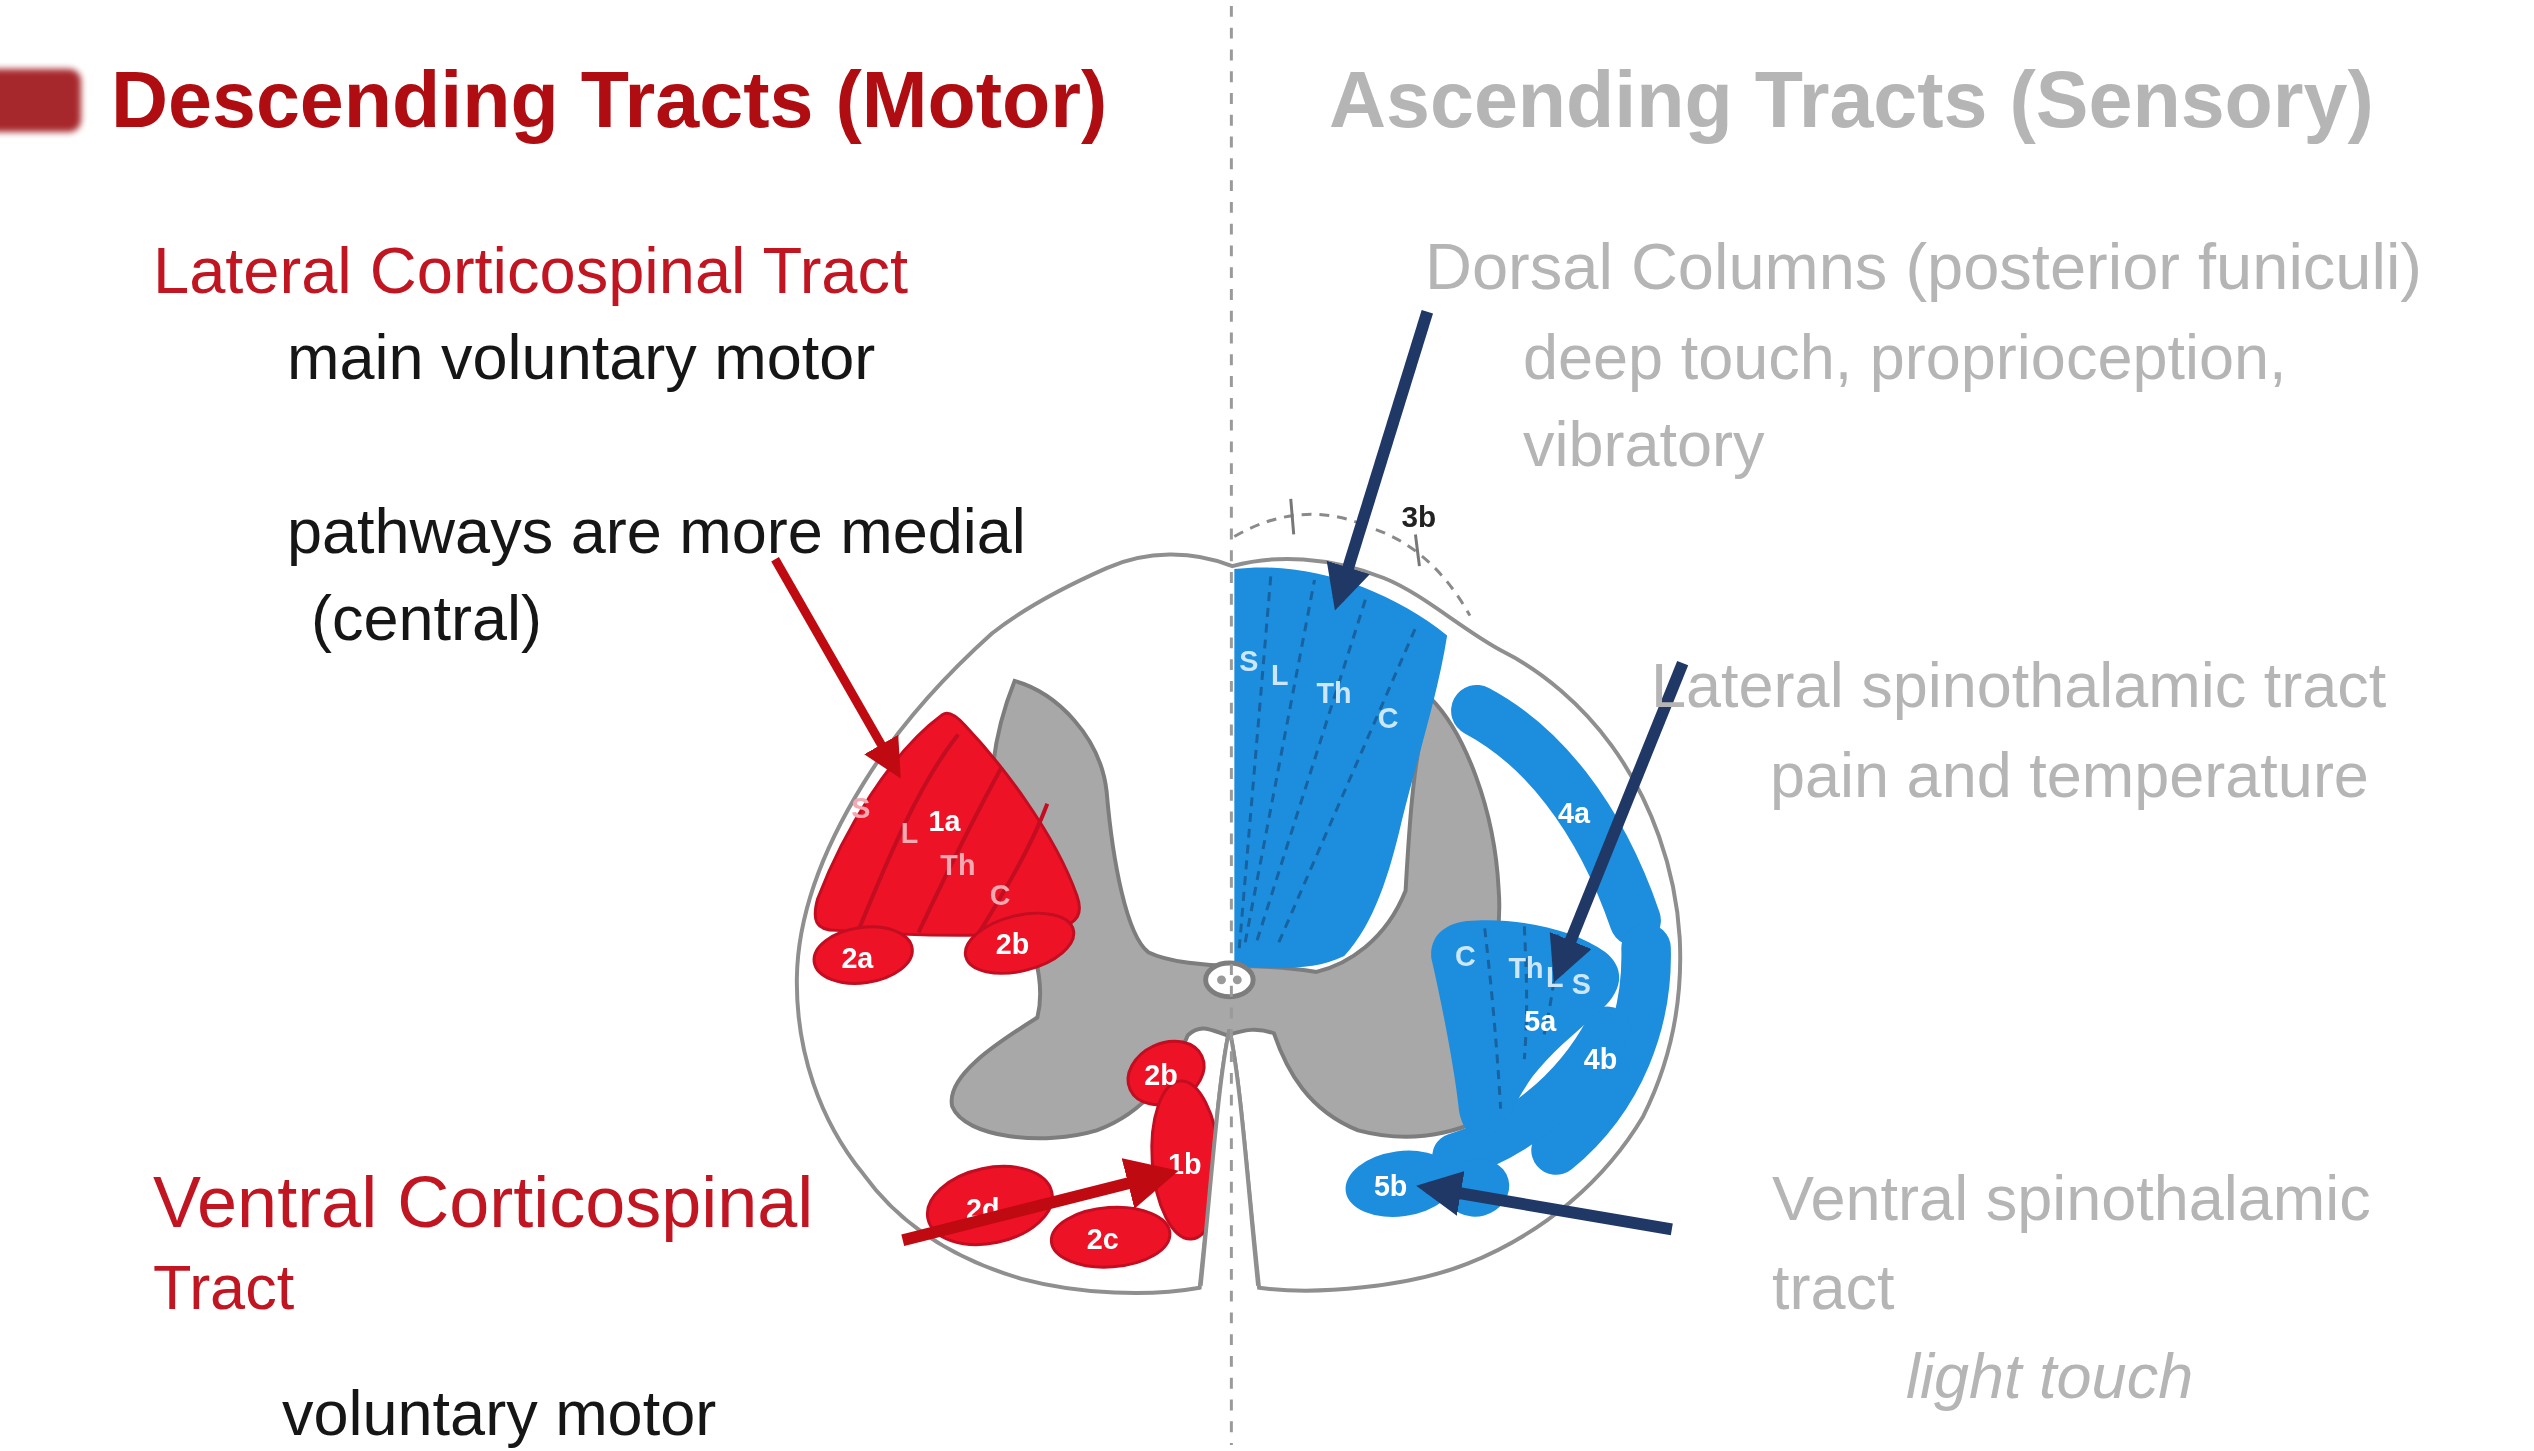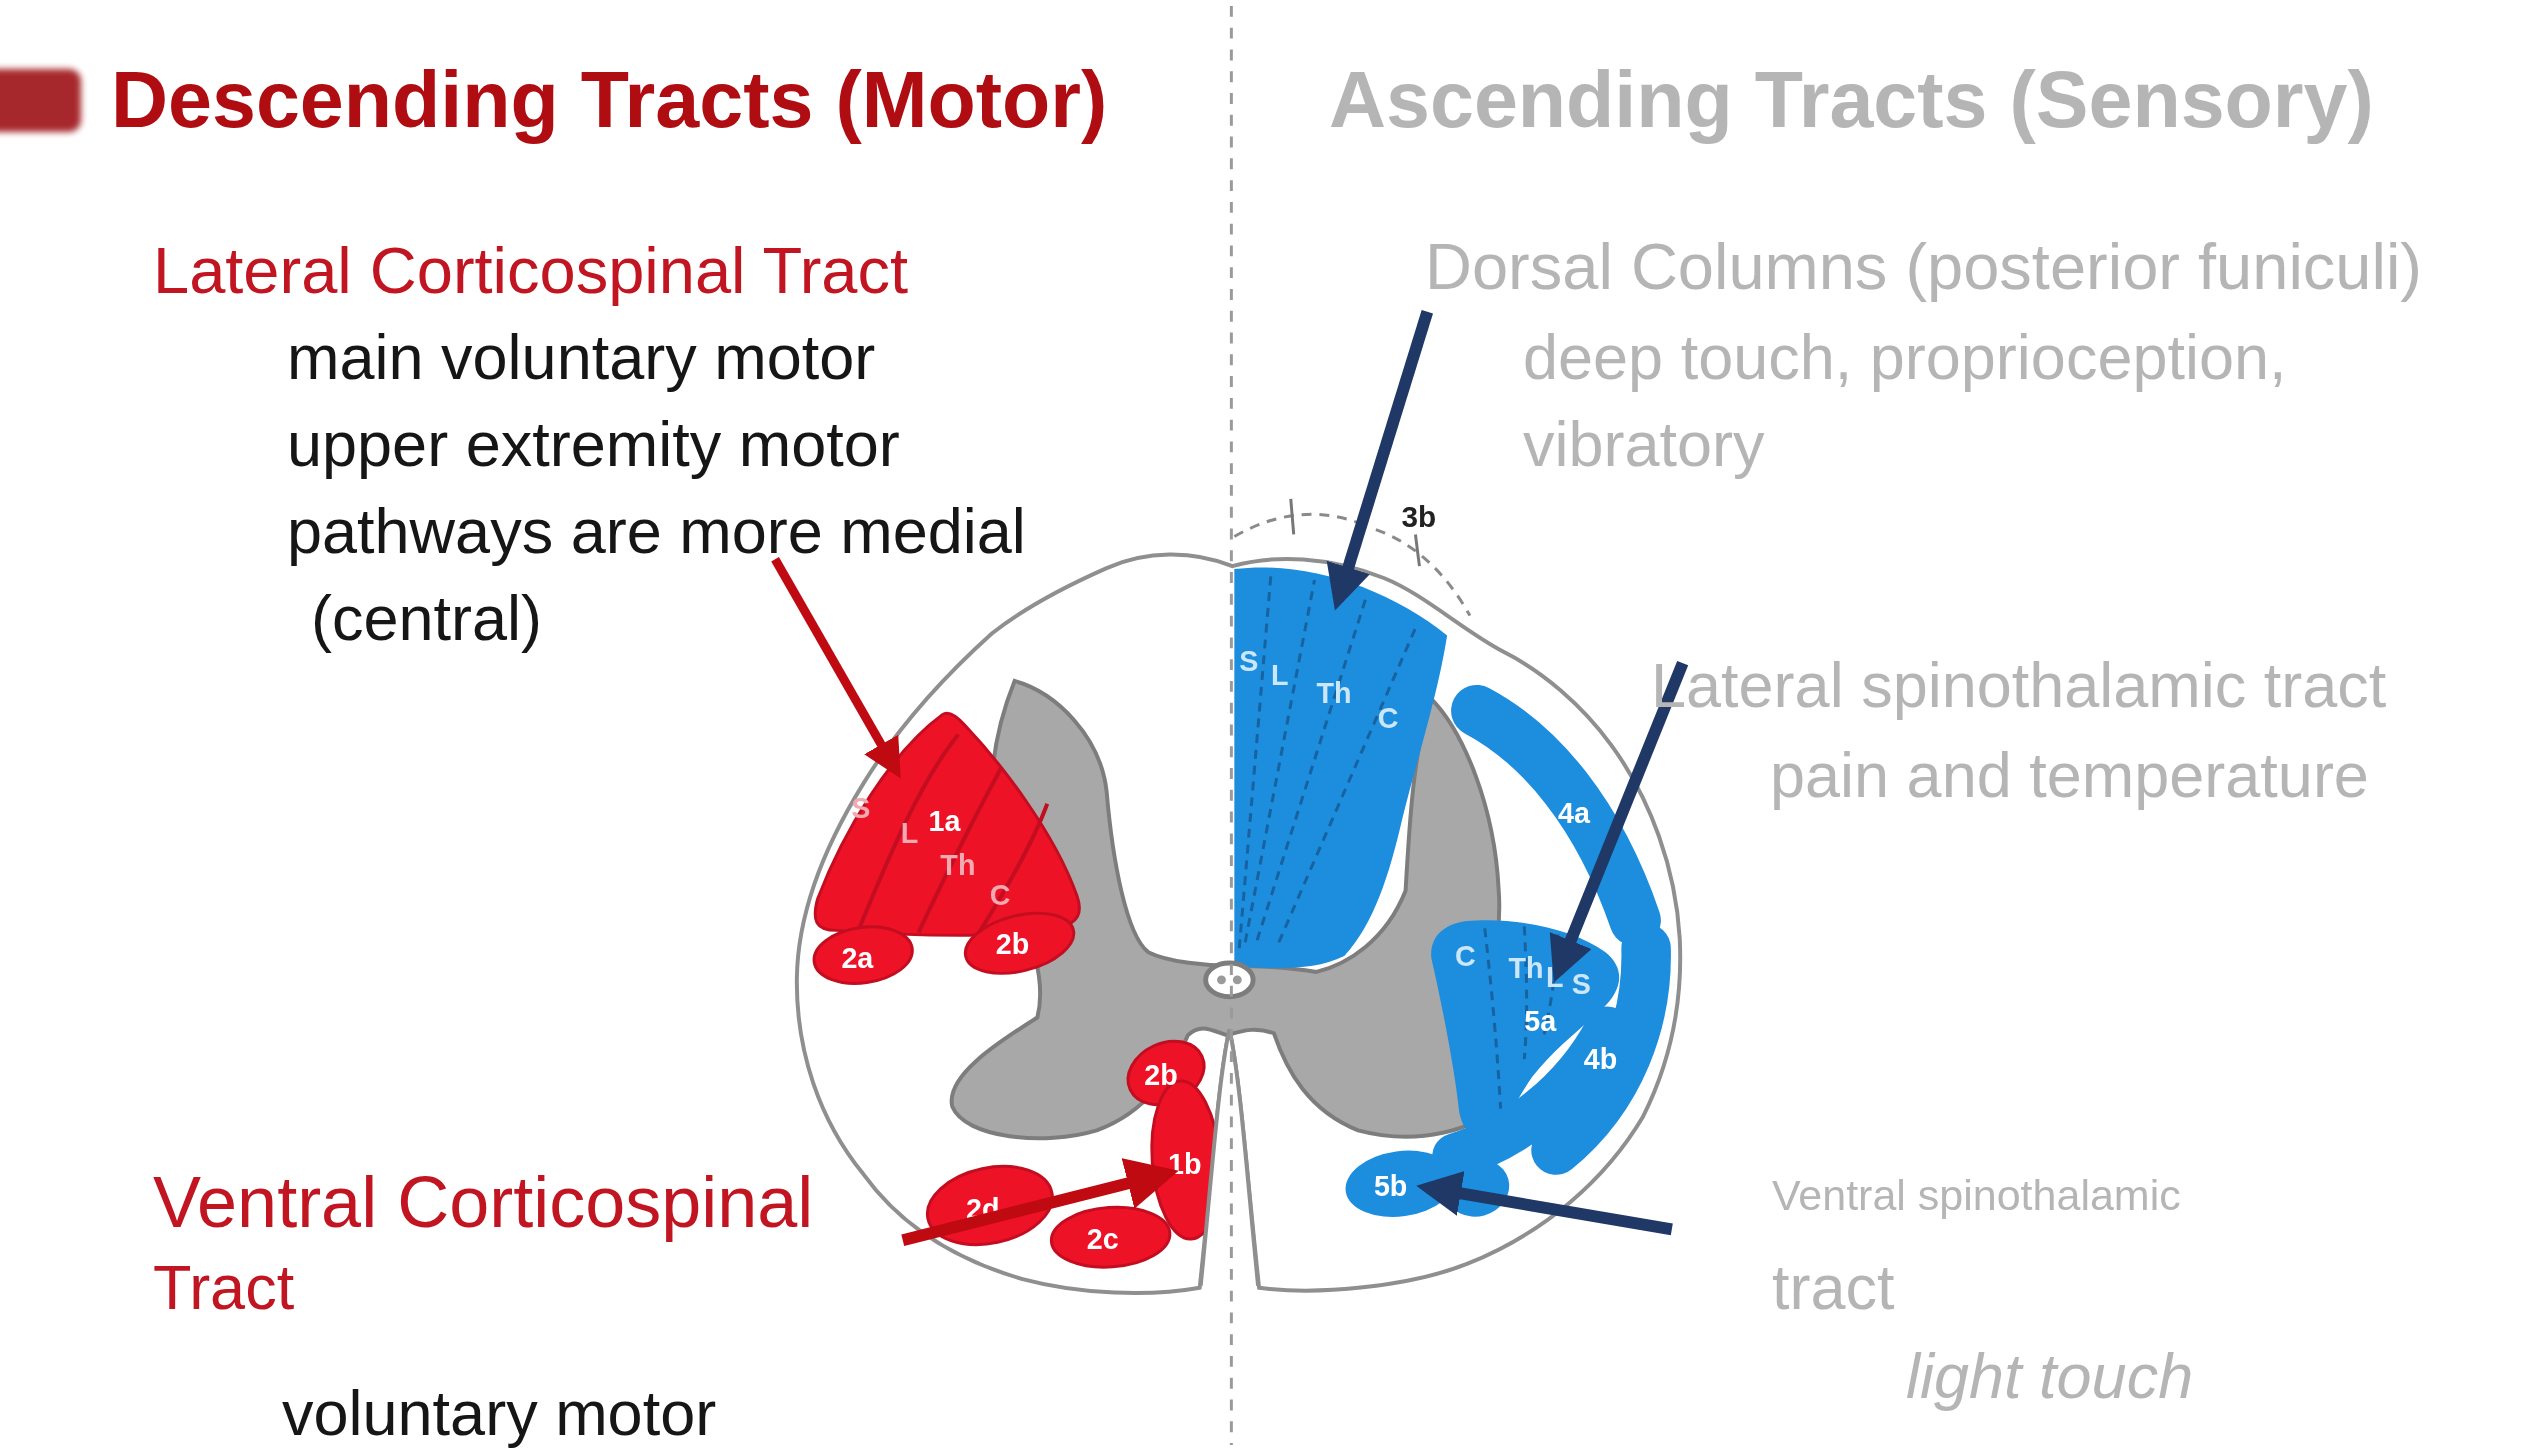--- a/index.html
+++ b/index.html
@@ -210,35 +210,34 @@
     <line class="red-arrow" style="stroke-width:12" marker-end="url(#ah-red)" x1="912" y1="1253" x2="1178" y2="1186"></line>
     <line class="navy-arrow" marker-end="url(#ah-navy)" x1="1442" y1="315" x2="1352" y2="606"></line>
     <line class="navy-arrow" marker-end="url(#ah-navy)" x1="1700" y1="670" x2="1574" y2="982"></line>
     <line class="navy-arrow" marker-end="url(#ah-navy)" x1="1689" y1="1242" x2="1442" y2="1200"></line>
   </svg>
 
   <div class="txt title" style="left:111px;top:57px;color:var(--title-red);">Descending Tracts (Motor)</div>
 
   <div class="txt red-head" style="left:153px;top:236px;">Lateral Corticospinal Tract</div>
   <div class="txt black-line" style="left:287px;top:323px;">main voluntary motor</div>
-  <div class="txt black-line" style="left:287px;top:410px;">upper extremity motor</div>
   <div class="txt black-line" style="left:287px;top:497px;">pathways are more medial</div>
   <div class="txt black-line" style="left:287px;top:584px;margin-left:24px;">(central)</div>
 
   <div class="txt red-head" style="left:153px;top:1164px;font-size:72px;">Ventral Corticospinal</div>
   <div class="txt red-head" style="left:153px;top:1253px;font-size:63px;">Tract</div>
   <div class="txt black-line" style="left:282px;top:1342px;margin-top:37px;">voluntary motor</div>
 
   <div class="txt title" style="left:1329px;top:57px;color:var(--text-gray);">Ascending Tracts (Sensory)</div>
 
   <div class="txt gray-head" style="left:1404px;top:232px;margin-left:21px;">Dorsal Columns (posterior funiculi)</div>
   <div class="txt gray-line" style="left:1523px;top:323px;">deep touch, proprioception,</div>
   <div class="txt gray-line" style="left:1523px;top:410px;">vibratory</div>
 
   <div class="txt gray-head" style="left:1651px;top:651px;font-size:63px;">Lateral spinothalamic tract</div>
   <div class="txt gray-line" style="left:1770px;top:741px;">pain and temperature</div>
 
-  <div class="txt gray-head" style="left:1772px;top:1164px;font-size:43px;margin-top:8px;">Ventral spinothalamic</div>
+  <div class="txt gray-head" style="left:1772px;top:1164px;font-size:63px;">Ventral spinothalamic</div>
   <div class="txt gray-head" style="left:1772px;top:1253px;font-size:63px;">tract</div>
   <div class="txt gray-line" style="left:1906px;top:1342px;font-style:italic;">light touch</div>
 
 </div>
 
 
 </body></html>

